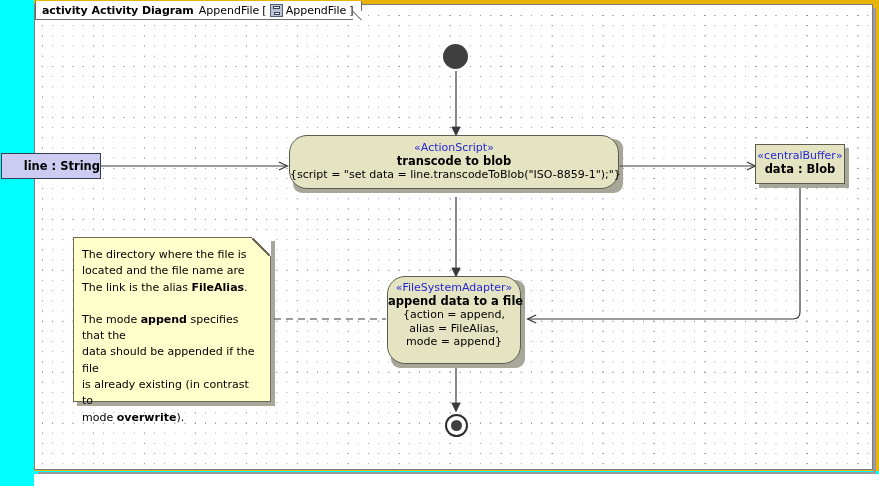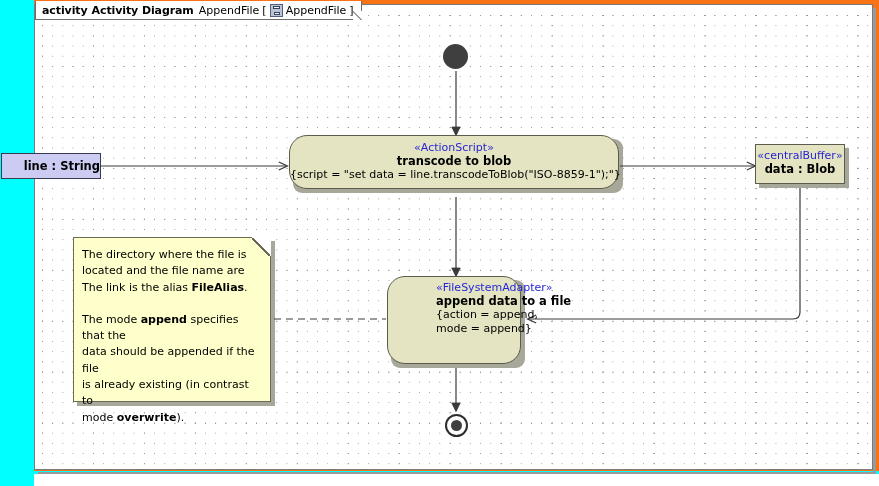--- a/index.html
+++ b/index.html
@@ -12,21 +12,21 @@
     height: 486px;
     overflow: hidden;
     font-family: "DejaVu Sans", "Liberation Sans", sans-serif;
     -webkit-font-smoothing: none;
   }
 
   #canvas {
     position: relative;
     width: 879px;
     height: 486px;
-    background: #f97316;
+    background: #eab308;
   }
 
   
   .cyan-strip {
     position: absolute;
     left: 0; top: 0;
     width: 34px; height: 471px;
     background: #00ffff;
   }
   .cyan-strip-bottom {
@@ -321,24 +321,25 @@
     <div class="nbody">{script = "set data = line.transcodeToBlob("ISO-8859-1");"}</div>
   </div>
 
   <div class="node-shadow" style="left:759px; top:148px; width:90px; height:40px;"></div>
   <div class="node buffer" style="left:755px; top:144px; width:90px; height:40px; padding-top:4px;">
     <div class="stereo">«centralBuffer»</div>
     <div class="nname">data : Blob</div>
   </div>
 
   <div class="node-shadow action-shadow" style="left:391px; top:280px; width:134px; height:88px;"></div>
-  <div class="node action" style="left:387px; top:276px; width:134px; height:88px; padding-top:4px;padding-left:48px;">
+  <div class="node action" style="left:387px; top:276px; width:134px; height:88px; padding-top:4px;">
     <div class="stereo">«FileSystemAdapter»</div>
     <div class="nname">append data to a file</div>
     <div class="nbody">{action = append,</div>
+    <div class="nbody">alias = FileAlias,</div>
     <div class="nbody">mode = append}</div>
   </div>
 
   <div class="final" style="left:445px; top:414px;"></div>
 
   <div class="node-shadow" style="left:77px; top:241px; width:198px; height:165px;"></div>
   <div class="note" style="left:73px; top:237px; width:198px; height:165px;">
     <div class="note-fold"></div>
     <div class="note-inner">
       <p>The directory where the file is</p>

